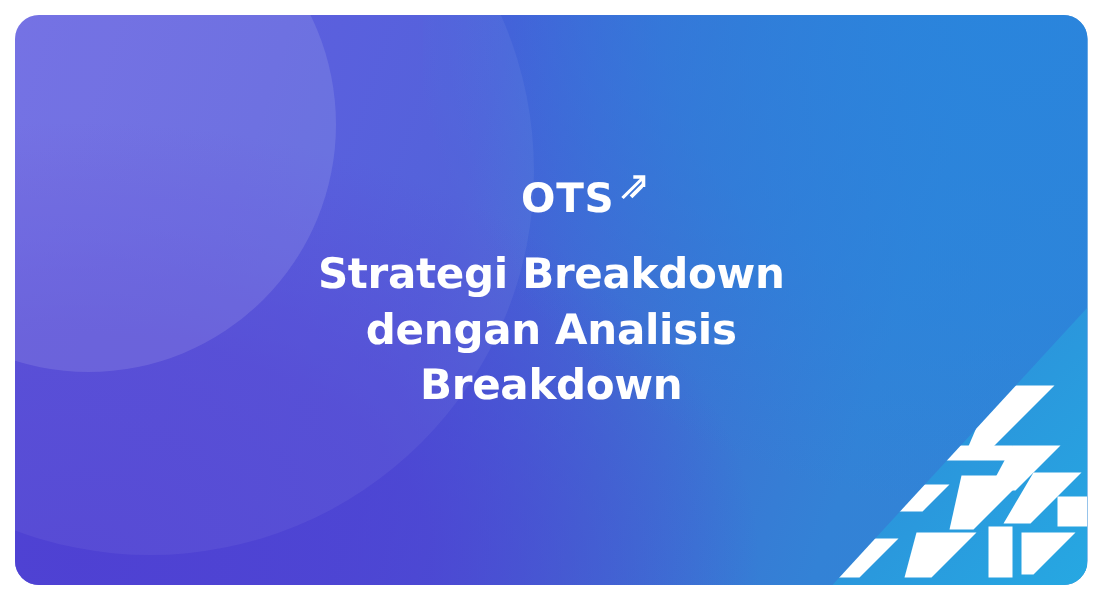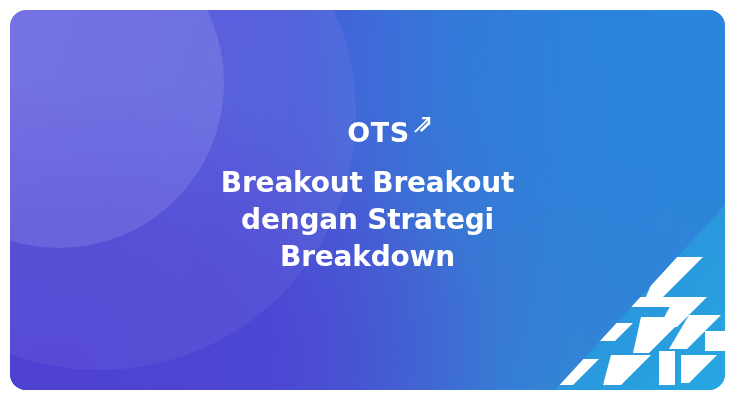--- a/index.html
+++ b/index.html
@@ -209,20 +209,20 @@
         <span class="logo-word">OTS</span>
         <span class="logo-mark">
           <svg width="20" height="18" viewBox="0 0 20 18" aria-hidden="true">
             <path d="M3.2 15.4 L15.6 3.2 L11.2 3.2 L11.2 0.9 L19.2 0.9 L19.2 8.7 L16.8 8.7 L16.8 4.6 L4.8 16.6 Z" fill="#ffffff"></path>
             <path d="M8.8 14.3 L17.6 5.6 L17.6 9.2 L10.6 16.1 Z" fill="#ffffff"></path>
           </svg>
         </span>
       </div>
 
       <h1 class="headline">
-        <span class="line">Breakout Breakout</span>
-        <span class="line">dengan Strategi</span>
+        <span class="line">Strategi Breakdown</span>
+        <span class="line">dengan Analisis</span>
         <span class="line">Breakdown</span>
       </h1>
 
     </div>
   </div>
 </div>
 
 </body></html>

